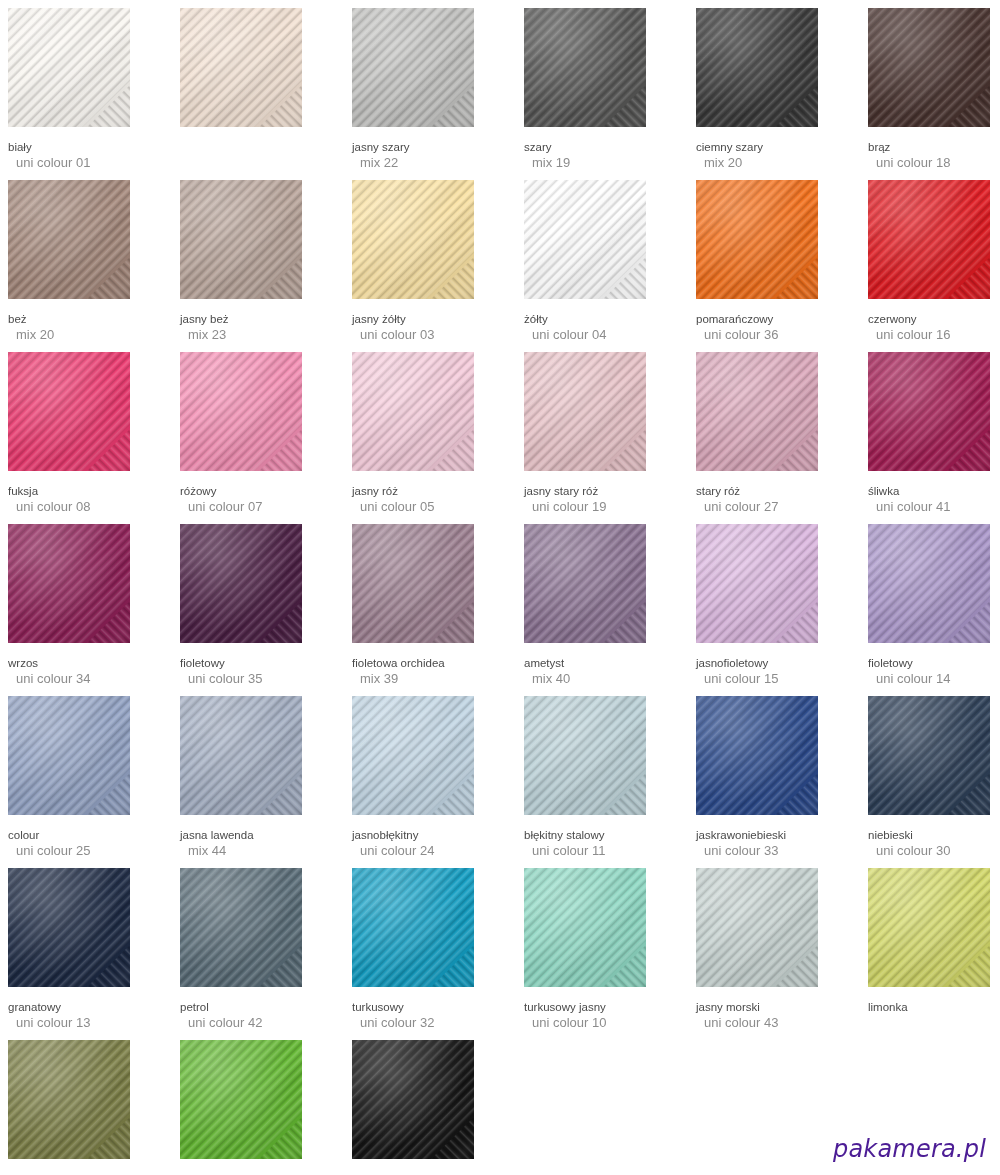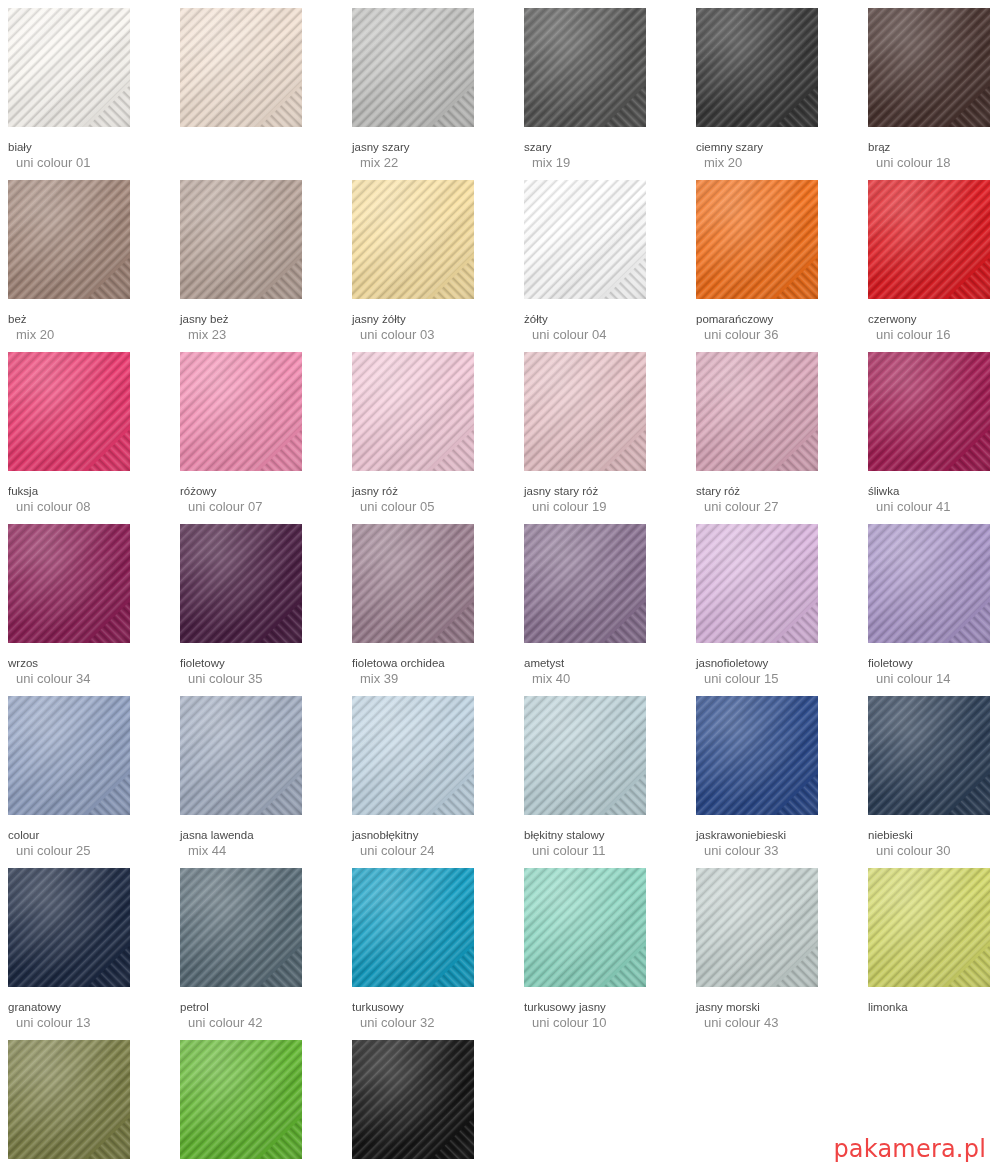--- a/index.html
+++ b/index.html
@@ -124,24 +124,25 @@
     white-space: nowrap;
     margin-left: 8px;
   }
 
   #watermark {
     position: absolute;
     right: 14px;
     bottom: 14px;
     font-size: 24px;
     line-height: 24px;
-    color: #ef4444;
+    color: #4c1d95;
     letter-spacing: 0.2px;
     font-family: "DejaVu Sans", sans-serif;
     font-weight: 400;
+    font-style: italic;
   }
 </style>
 </head>
 <body>
 
 <div id="grid">
     <div class="cell">
       <div class="swatch" style="--c: #faf7f2;">
         <div class="band-a"></div>
         <div class="band-b"></div>

